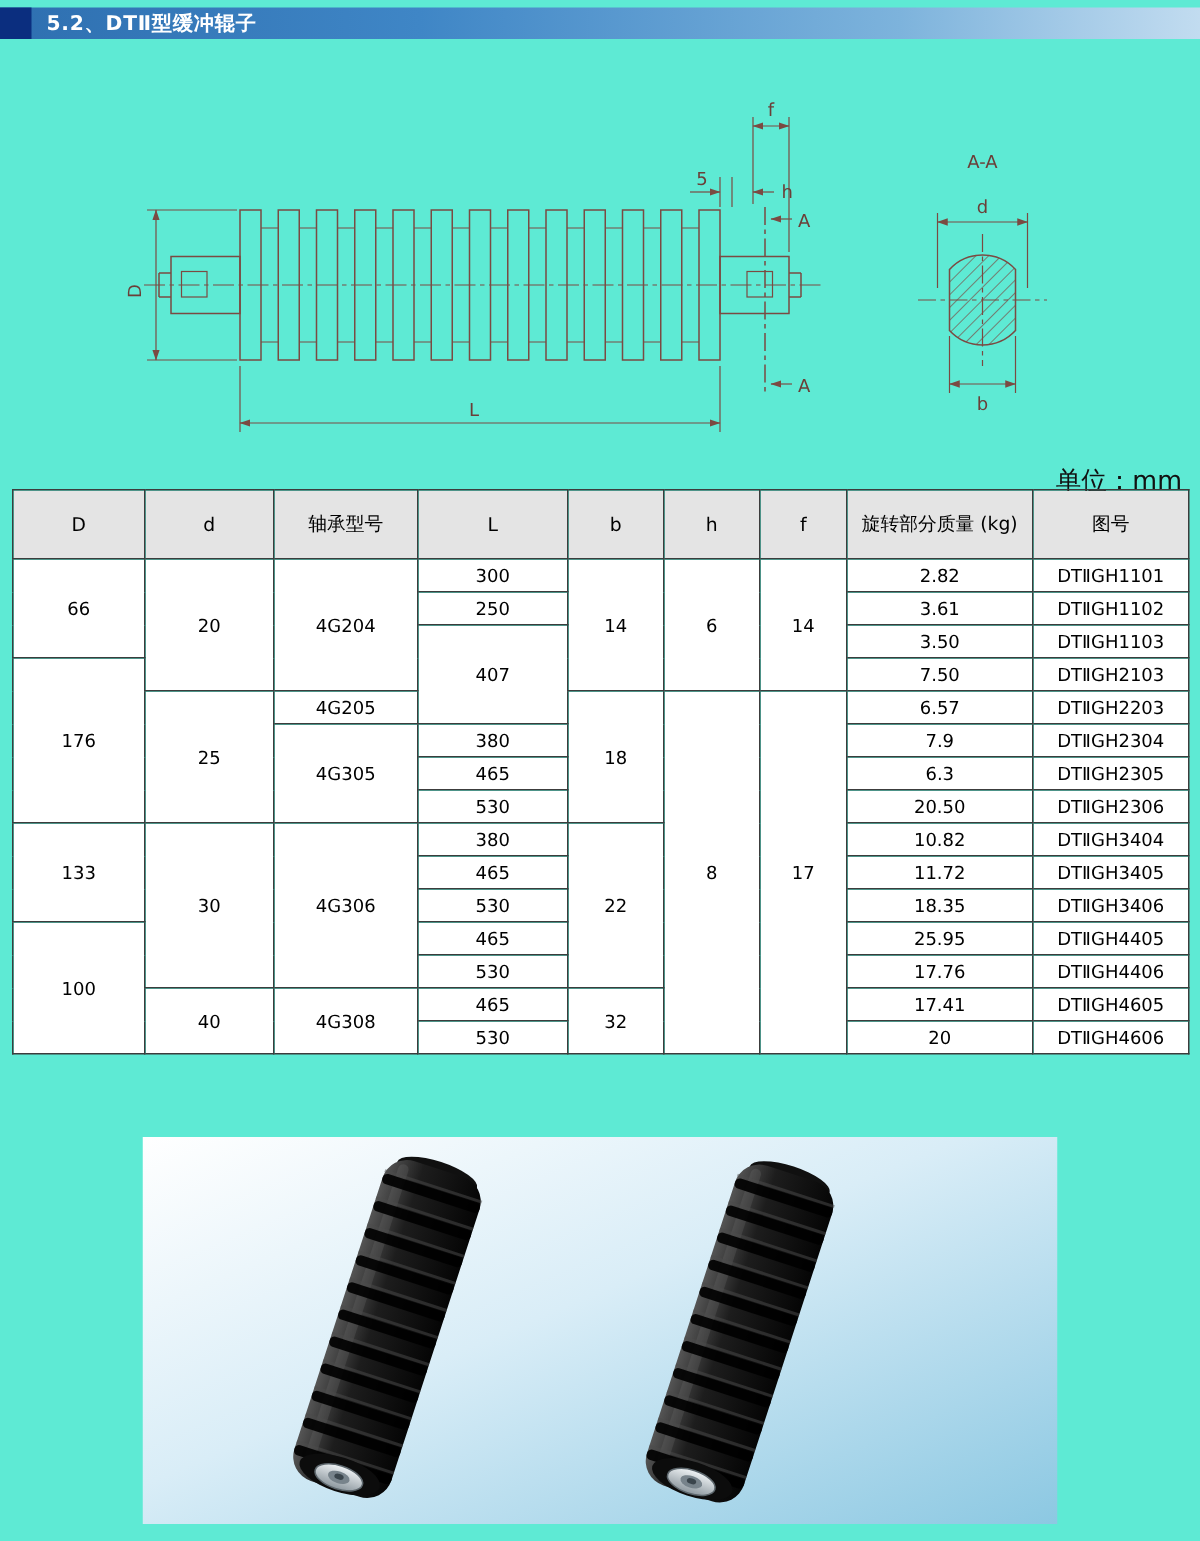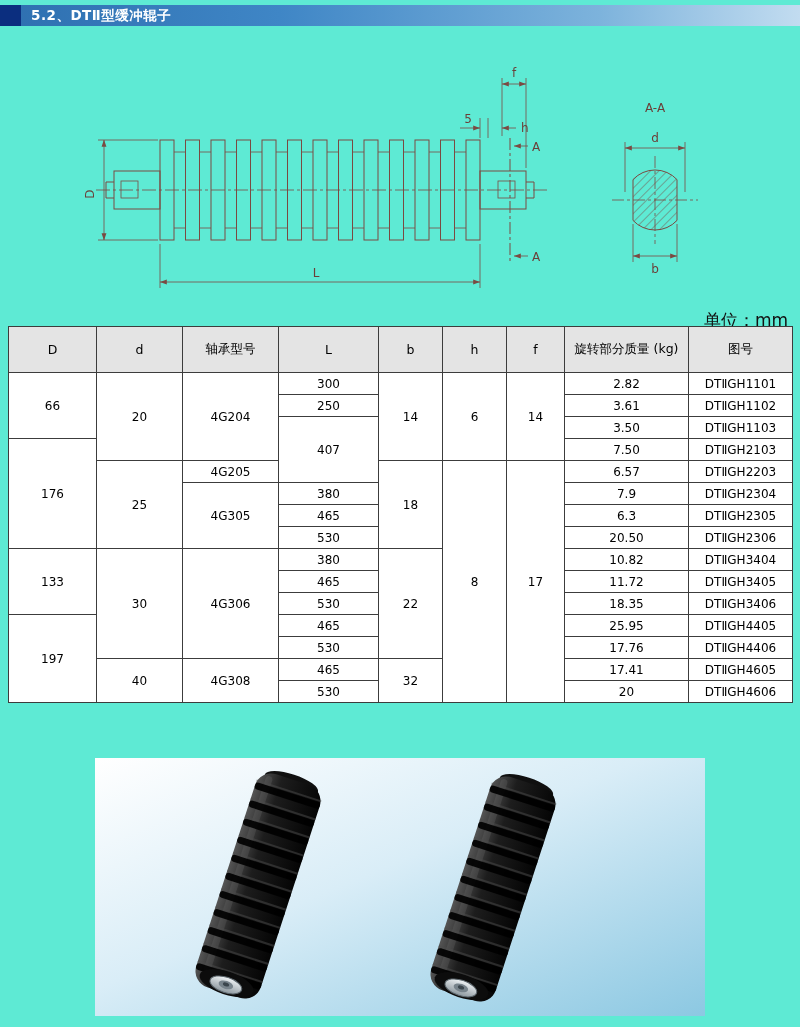--- a/index.html
+++ b/index.html
@@ -262,21 +262,21 @@
           <td>465</td>
           <td>11.72</td>
           <td>DTⅡGH3405</td>
         </tr>
         <tr>
           <td>530</td>
           <td>18.35</td>
           <td>DTⅡGH3406</td>
         </tr>
         <tr>
-          <td rowspan="4">197</td>
+          <td rowspan="4">100</td>
           <td>465</td>
           <td>25.95</td>
           <td>DTⅡGH4405</td>
         </tr>
         <tr>
           <td>530</td>
           <td>17.76</td>
           <td>DTⅡGH4406</td>
         </tr>
         <tr>

